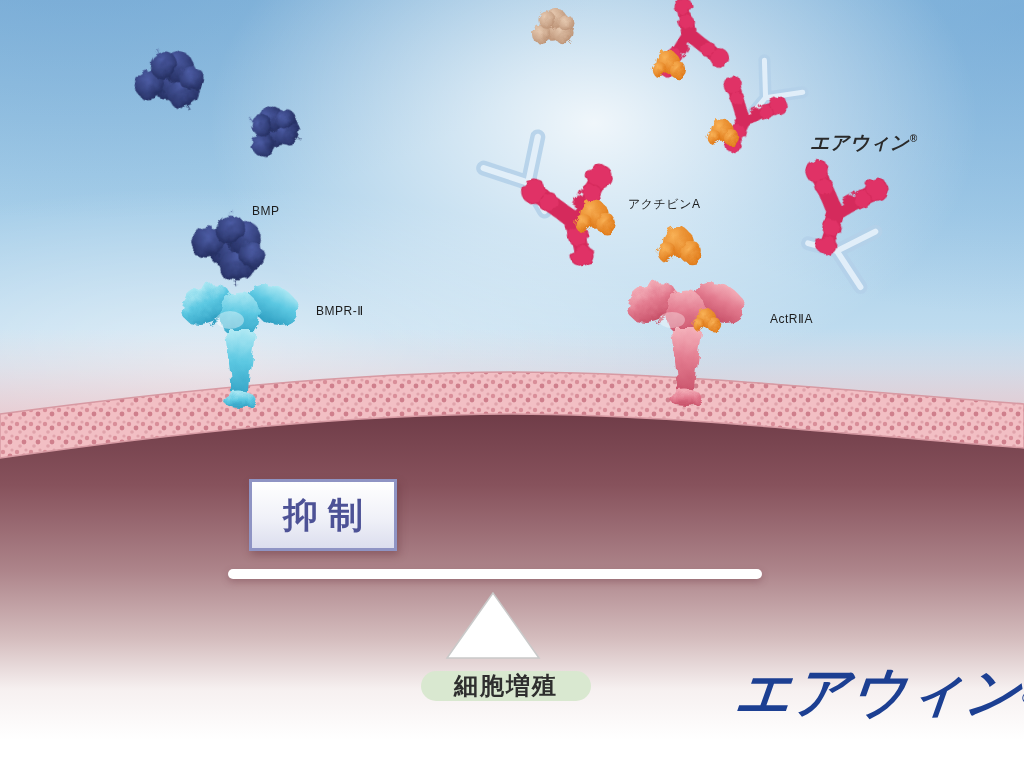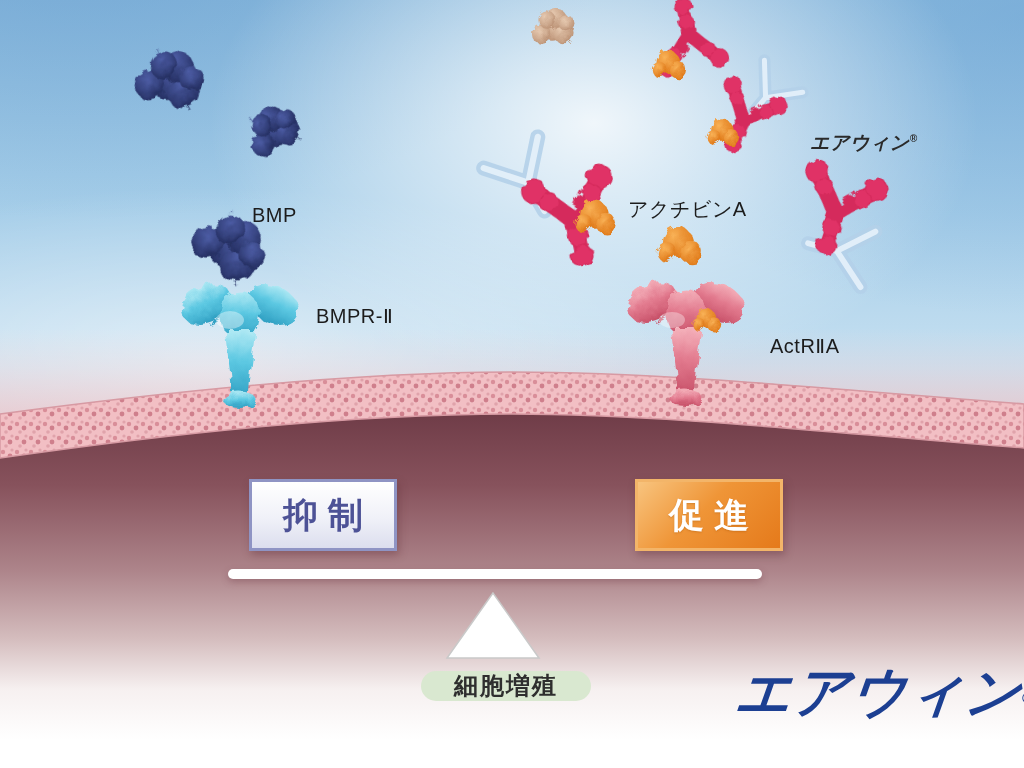--- a/index.html
+++ b/index.html
@@ -8,21 +8,21 @@
     position:relative;width:1024px;height:768px;overflow:hidden;
     background:
       radial-gradient(ellipse 620px 420px at 58% 16%, rgba(255,255,255,.85), rgba(255,255,255,0) 62%),
       radial-gradient(ellipse 900px 520px at 8% -12%, rgba(98,152,205,.55), rgba(98,152,205,0) 60%),
       radial-gradient(ellipse 820px 500px at 100% 2%, rgba(108,162,212,.5), rgba(108,162,212,0) 60%),
       radial-gradient(ellipse 700px 260px at 20% 48%, rgba(255,255,255,.5), rgba(255,255,255,0) 70%),
       linear-gradient(180deg,#8cbcde 0%,#a6cee9 28%,#c6e0f1 48%,#e5d9de 62%,#edccd0 72%,#f4f0ef 100%);
   }
   .scene{position:absolute;left:0;top:0;}
   .label{
-    position:absolute;color:#1c1c1c;font-size:20px;letter-spacing:.5px;
+    position:absolute;color:#1c1c1c;font-size:12px;letter-spacing:.5px;
     white-space:nowrap;
   }
   .label.bold{font-weight:bold;font-size:19px;color:#2a2a2a;}
   .label sup{font-size:10px;}
   .seesaw-bar{
     position:absolute;left:228px;top:569px;width:534px;height:10px;
     background:#ffffff;border-radius:5px;
     box-shadow:0 3px 7px rgba(110,55,65,.35);
   }
   .fulcrum{position:absolute;left:445px;top:591px;}
@@ -196,24 +196,23 @@
       <ellipse cx="672" cy="320" rx="13" ry="8" fill="rgba(255,255,255,0.35)"></ellipse>
     </g>
   </svg>
 
   <div class="label" style="left:252px;top:204px;">BMP</div>
   <div class="label" style="left:316px;top:304px;">BMPR-Ⅱ</div>
   <div class="label" style="left:628px;top:196px;">アクチビンA</div>
   <div class="label bold" style="left:810px;top:130px;font-style:italic;">
     <span>エアウィン</span><sup>®</sup>
   </div>
-  <div class="label" style="left:770px;top:312px;margin-top:22px;">ActRⅡA</div>
+  <div class="label" style="left:770px;top:312px;">ActRⅡA</div>
 
   <div class="balance-box box-inhibit">抑制</div>
-  <div class="balance-box box-promote">促進</div>
 
   <div class="seesaw-bar"></div>
 
   <svg class="fulcrum" width="96" height="70" viewBox="0 0 96 70">
     <polygon points="48,2 2,67 94,67" fill="#ffffff" stroke="#c9c9c9" stroke-width="1.5"></polygon>
   </svg>
 
   <div class="pill">細胞増殖</div>
 
   <div class="logo">

